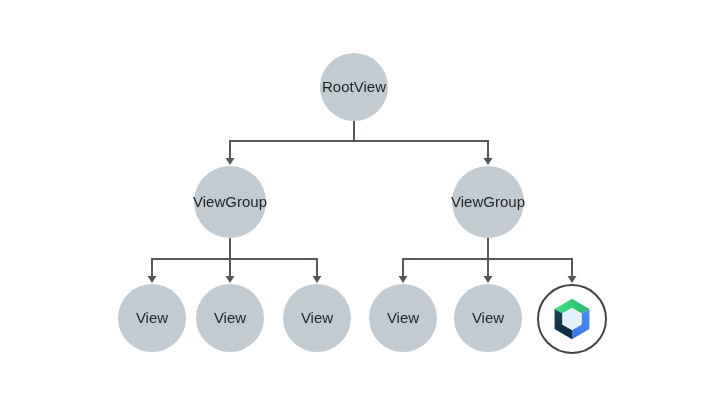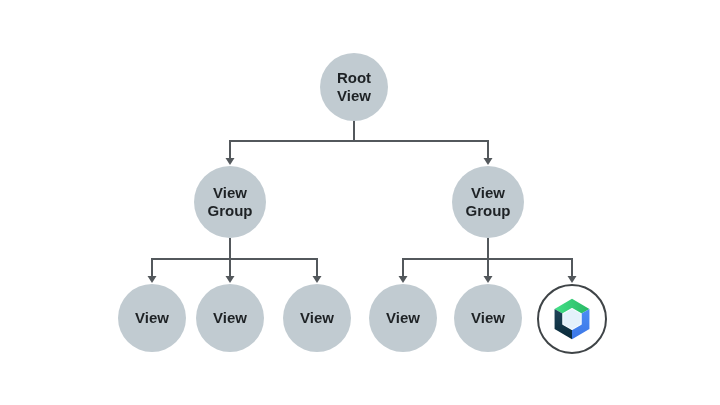--- a/index.html
+++ b/index.html
@@ -3,22 +3,22 @@
 <meta charset="utf-8">
 <style>
   html,body{margin:0;padding:0;background:#ffffff;}
   .canvas{
     position:relative;width:720px;height:405px;background:#ffffff;overflow:hidden;
     font-family:"Liberation Sans",sans-serif;
   }
   .connectors{position:absolute;left:0;top:0;width:720px;height:405px;}
   .node{
     position:absolute;border-radius:50%;background:#c1cbd1;color:#1e2225;
-    display:flex;flex-direction:column;align-items:center;justify-content:center;
-    text-align:center;font-size:15px;line-height:18px;font-weight:bold;
+    display:flex;flex-direction:row;align-items:center;justify-content:center;
+    text-align:center;font-size:15px;line-height:18px;
   }
   .n68{width:68px;height:68px;}
   .n72{width:72px;height:72px;}
   .node.compose{
     background:#ffffff;border:2px solid #3f4447;box-sizing:border-box;
     width:70px;height:70px;
   }
   .ln{display:block;}
 </style>
 </head>

